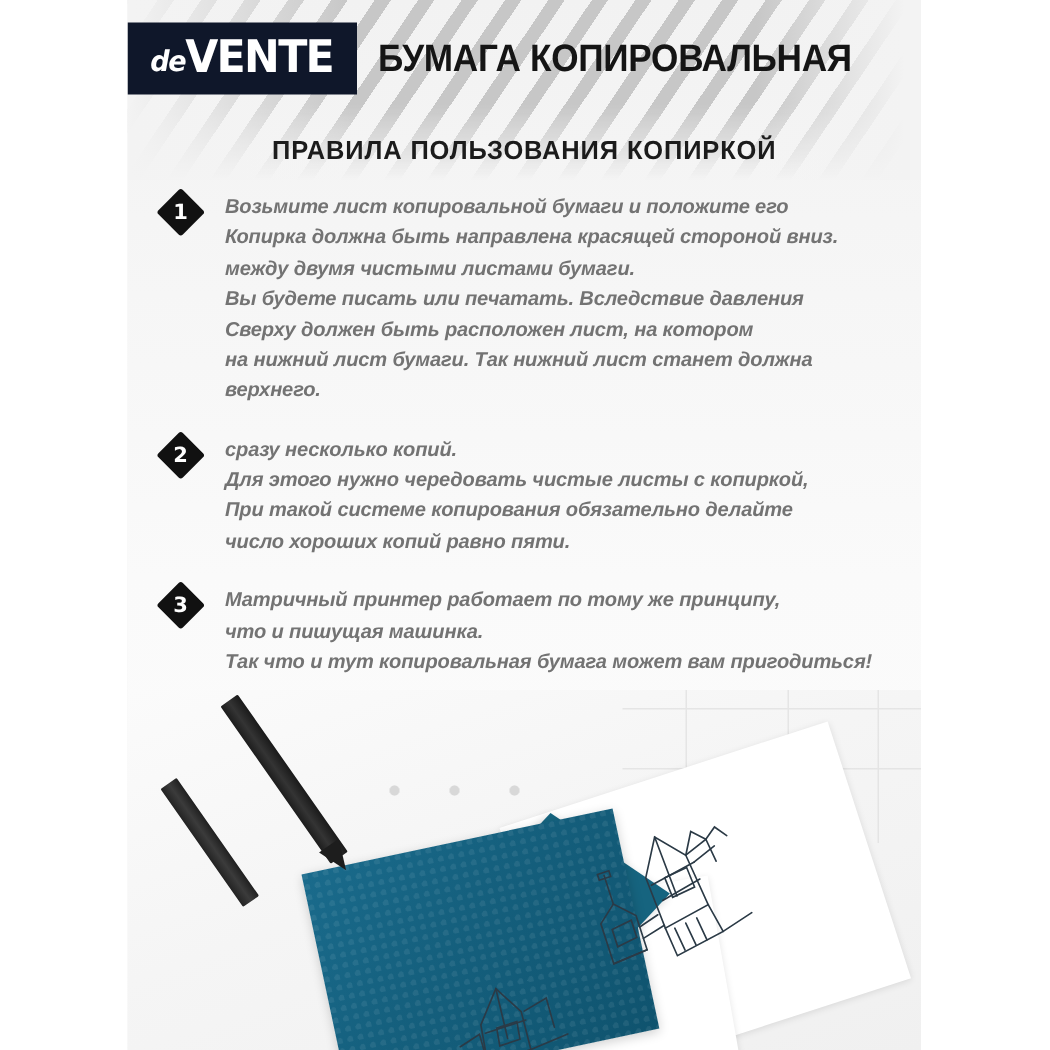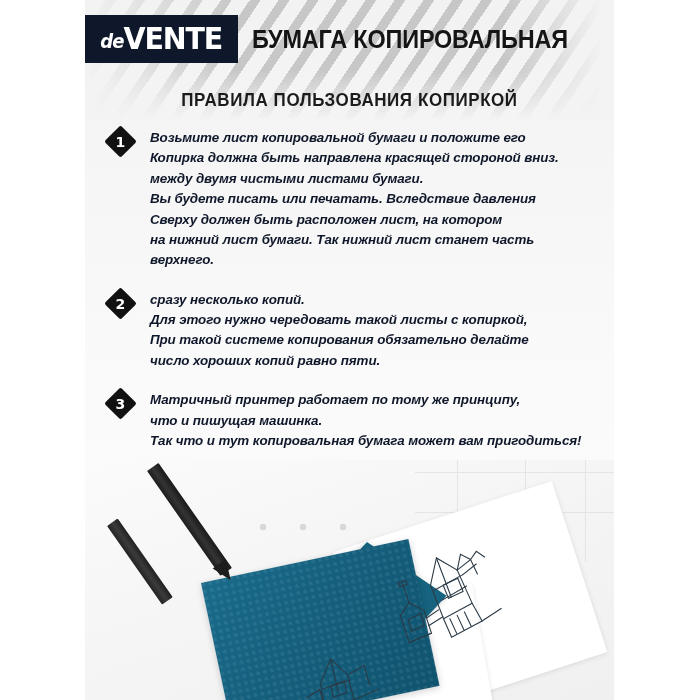--- a/index.html
+++ b/index.html
@@ -155,21 +155,21 @@
   .badge span {
     transform: rotate(-45deg);
     color: #ffffff;
     font-size: 14px;
     font-weight: bold;
     font-family: "DejaVu Sans", sans-serif;
     line-height: 1;
   }
   .rule-body {
     margin-left: 18px;
-    color: #0f172a;
+    color: #737373;
     font-size: 13.4px;
     font-weight: bold;
     font-style: italic;
     line-height: 1.52;
     letter-spacing: -0.1px;
   }
   .rule-body div { white-space: nowrap; }
 
   
   .photo {
@@ -326,32 +326,32 @@
       <div class="rule">
         <div class="badge">
             <span>1</span>
           </div>
         <div class="rule-body">
           <div>Возьмите лист копировальной бумаги и положите его</div>
           <div>Копирка должна быть направлена красящей стороной вниз.</div>
           <div>между двумя чистыми листами бумаги.</div>
           <div>Вы будете писать или печатать. Вследствие давления</div>
           <div>Сверху должен быть расположен лист, на котором</div>
-          <div>на нижний лист бумаги. Так нижний лист станет часть</div>
+          <div>на нижний лист бумаги. Так нижний лист станет должна</div>
           <div>верхнего.</div>
         </div>
       </div>
 
       <div class="rule">
         <div class="badge">
             <span>2</span>
           </div>
         <div class="rule-body">
           <div>сразу несколько копий.</div>
-          <div>Для этого нужно чередовать такой листы с копиркой,</div>
+          <div>Для этого нужно чередовать чистые листы с копиркой,</div>
           <div>При такой системе копирования обязательно делайте</div>
           <div>число хороших копий равно пяти.</div>
         </div>
       </div>
 
       <div class="rule">
         <div class="badge">
             <span>3</span>
           </div>
         <div class="rule-body">

